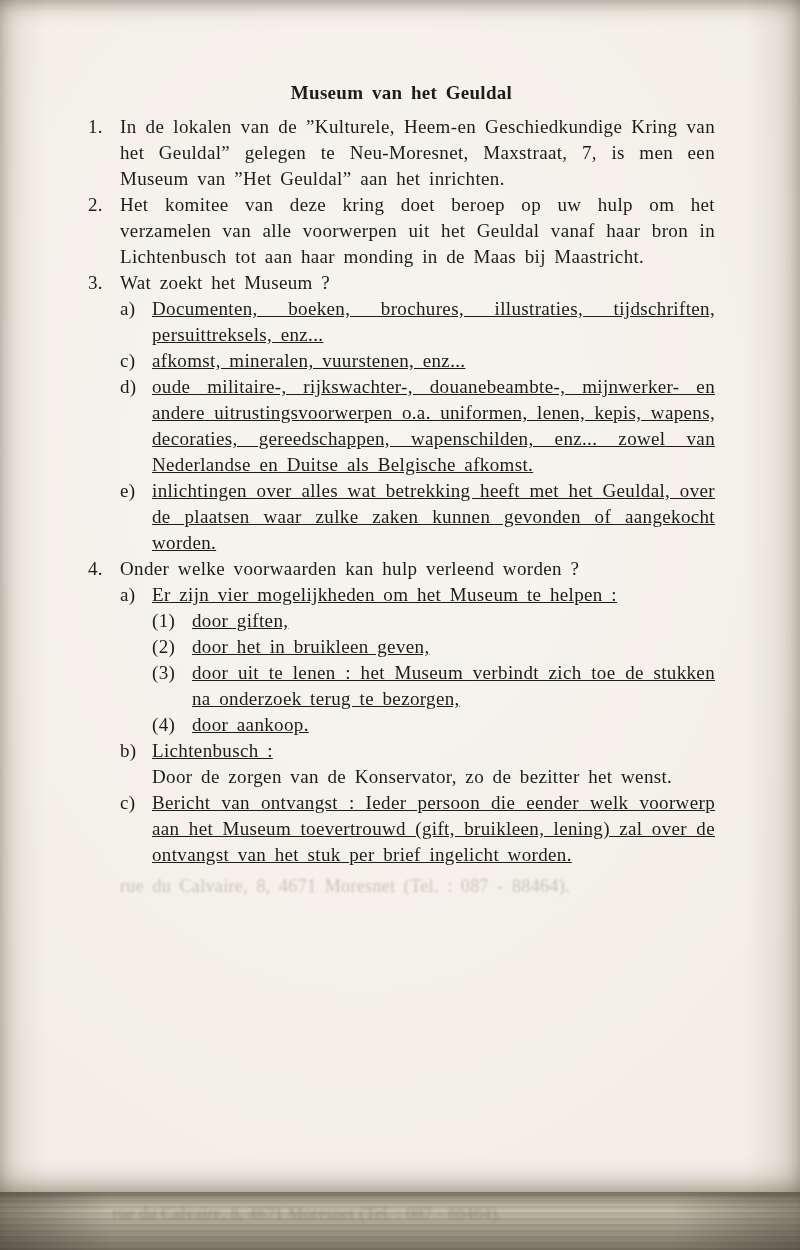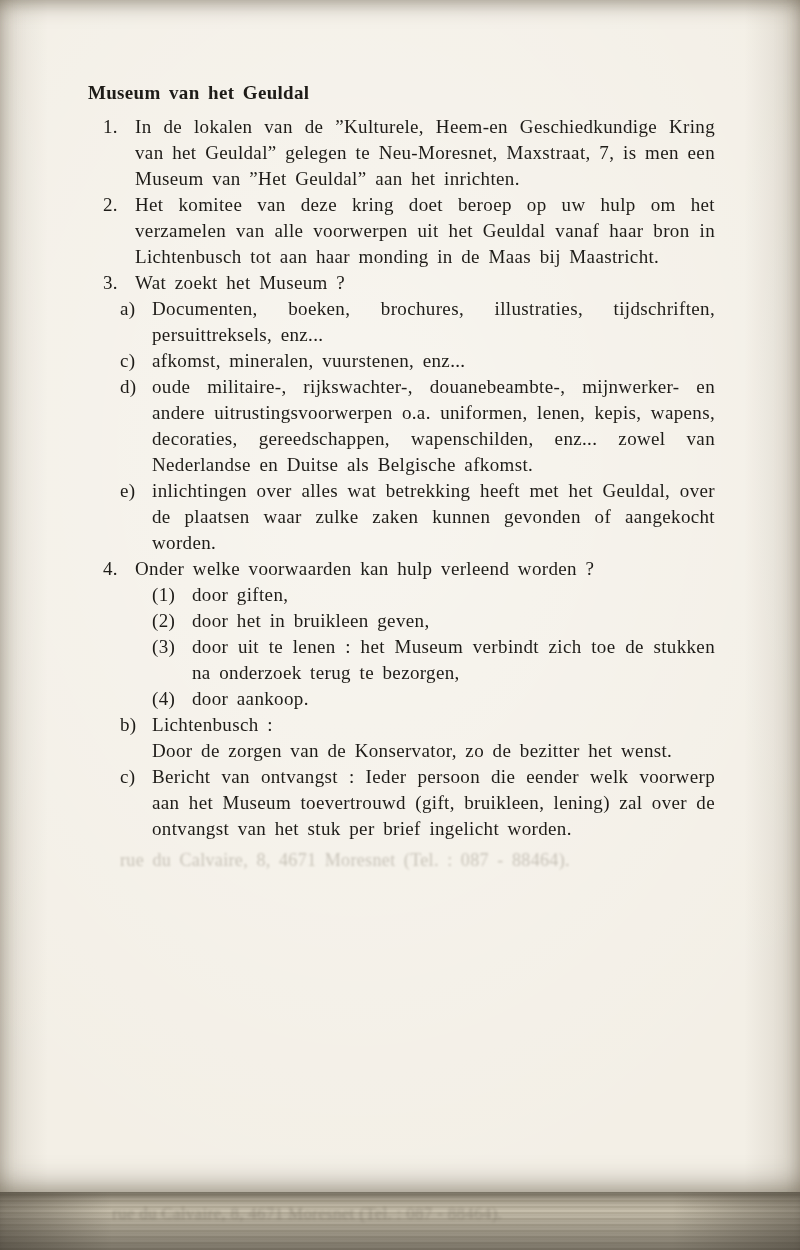--- a/index.html
+++ b/index.html
@@ -25,26 +25,26 @@
       inset -16px 0 26px -18px rgba(95,85,66,.45);
   }
 
   .content {
     position:absolute; top:80px; left:88px; width:627px;
     color:var(--ink,#1e1c18);
     font-size:19px; line-height:26px;
     letter-spacing:.35px; word-spacing:3.5px;
   }
   .pagenum { margin-bottom:7px; }
-  .title { font-weight:bold; margin-bottom:8px; letter-spacing:.3px; }
+  .title { font-weight:bold; text-align:center; margin-bottom:8px; letter-spacing:.3px; }
 
   .li   { text-align:justify; }
-  .lvl1 { padding-left:32px;  text-indent:-32px;margin-left:15px; }
-  .lvl2 { padding-left:64px;  text-indent:-32px; }
-  .lvl3 { padding-left:104px; text-indent:-40px; }
+  .lvl1 { padding-left:32px;  text-indent:-32px; }
+  .lvl2 { padding-left:64px;  text-indent:-32px;text-decoration:underline; }
+  .lvl3 { padding-left:104px; text-indent:-40px;text-decoration:underline; }
   .cont1{ padding-left:32px;  text-align:justify; }
   .cont2{ padding-left:64px;  text-align:justify; }
 
   .mk { display:inline-block; text-indent:0; }
   .lvl1 > .mk { width:32px; }
   .lvl2 > .mk { width:32px; }
   .lvl3 > .mk { width:40px; }
 
   
   .ghost {
@@ -91,20 +91,21 @@
 
 
       <div class="li lvl2"><span class="mk">c)</span><span>afkomst, mineralen, vuurstenen, enz...</span></div>
 
       <div class="li lvl2"><span class="mk">d)</span><span>oude militaire-, rijkswachter-, douanebeambte-, mijnwerker- en andere uitrustingsvoorwerpen o.a. uniformen, lenen, kepis, wapens, decoraties, gereedschappen, wapenschilden, enz... zowel van Nederlandse en Duitse als Belgische afkomst.</span></div>
 
       <div class="li lvl2"><span class="mk">e)</span><span>inlichtingen over alles wat betrekking heeft met het Geuldal, over de plaatsen waar zulke zaken kunnen gevonden of aangekocht worden.</span></div>
 
       <div class="li lvl1"><span class="mk">4.</span><span>Onder welke voorwaarden kan hulp verleend worden ?</span></div>
 
+      <div class="li lvl2"><span class="mk">a)</span><span>Er zijn vier mogelijkheden om het Museum te helpen :</span></div>
 
       <div class="li lvl3"><span class="mk">(1)</span><span>door giften,</span></div>
 
       <div class="li lvl3"><span class="mk">(2)</span><span>door het in bruikleen geven,</span></div>
 
       <div class="li lvl3"><span class="mk">(3)</span><span>door uit te lenen : het Museum verbindt zich toe de stukken na onderzoek terug te bezorgen,</span></div>
 
       <div class="li lvl3"><span class="mk">(4)</span><span>door aankoop.</span></div>
 
       <div class="li lvl2"><span class="mk">b)</span><span>Lichtenbusch :</span></div>

